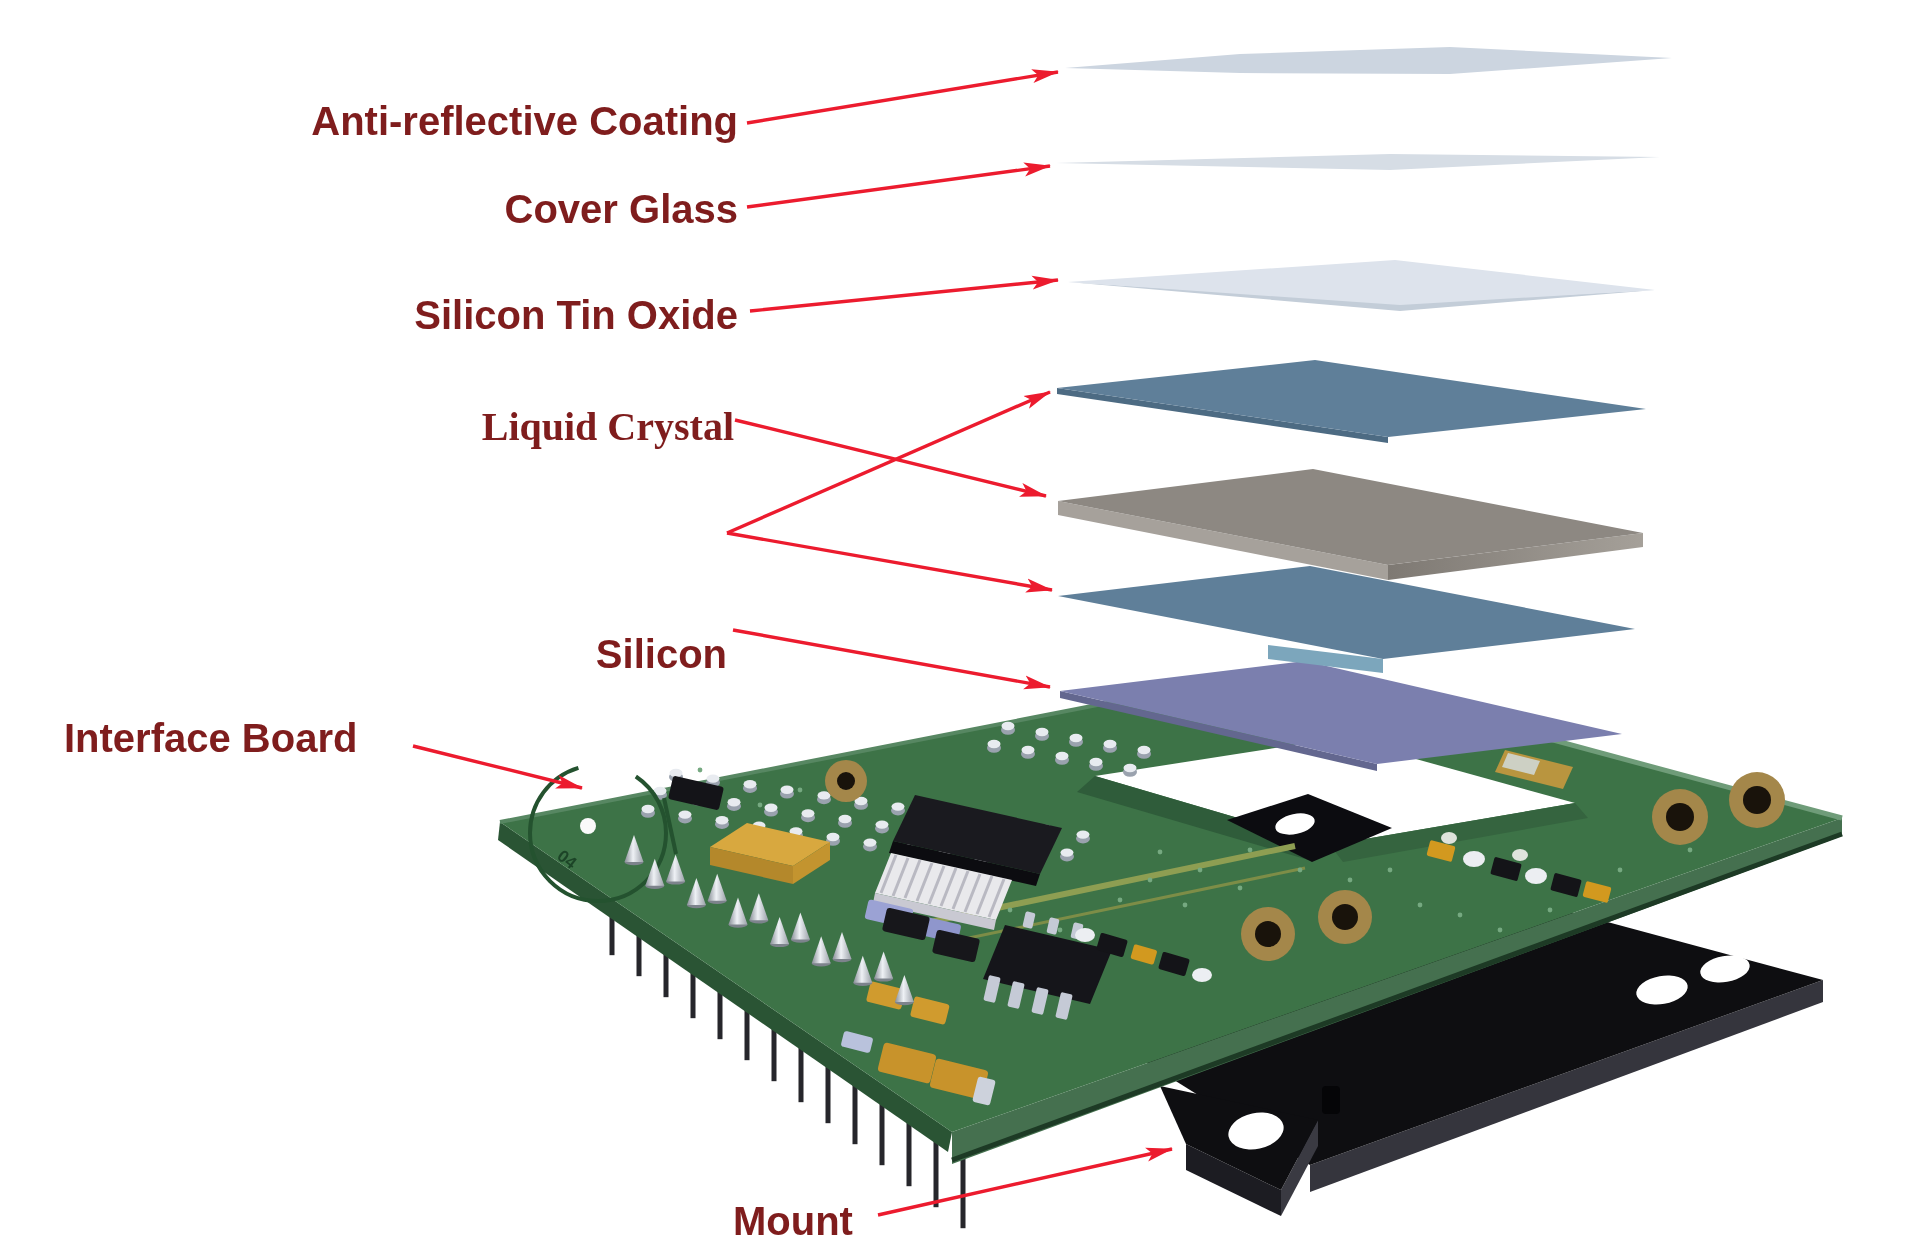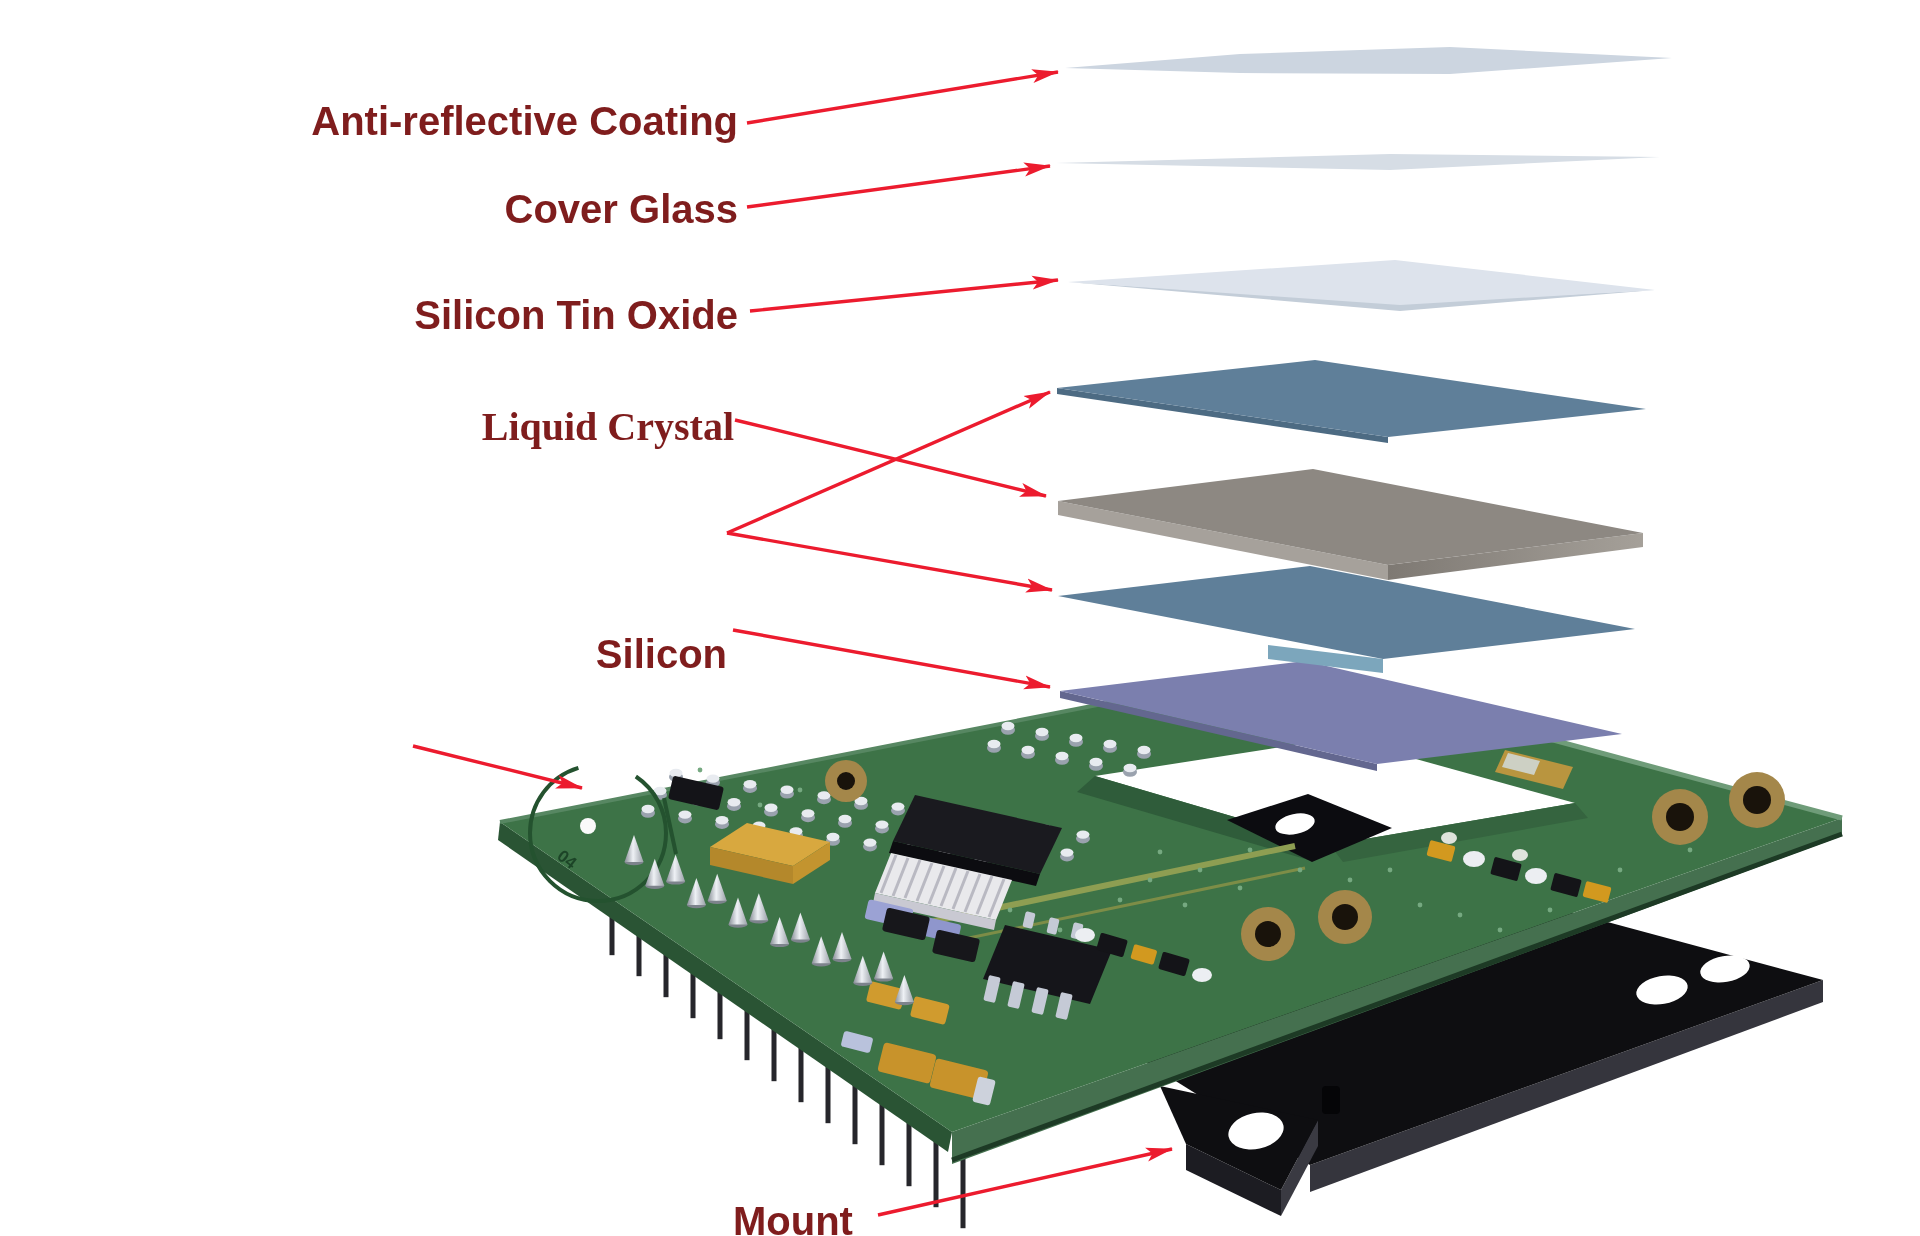--- a/index.html
+++ b/index.html
@@ -378,15 +378,16 @@
     <line x1="413" y1="746" x2="582" y2="788" marker-end="url(#ah)"></line>
     <line x1="878" y1="1215" x2="1172" y2="1149" marker-end="url(#ah)"></line>
   </g>
 </svg>
 
 <div class="lbl r" style="right:1182px;top:97px;">Anti-reflective Coating</div>
 <div class="lbl r" style="right:1182px;top:185px;text-align:right;">Cover Glass</div>
 <div class="lbl r" style="right:1182px;top:291px;">Silicon Tin Oxide</div>
 <div class="lbl r" style="right:1186px;top:403px;font-family:Liberation Serif, serif;">Liquid Crystal</div>
 <div class="lbl r" style="right:1193px;top:598px;margin-top:32px;">Silicon</div>
+<div class="lbl" style="left:64px;top:714px;">Interface Board</div>
 <div class="lbl" style="left:733px;top:1197px;">Mount</div>
 
 </div>
 
 </body></html>

